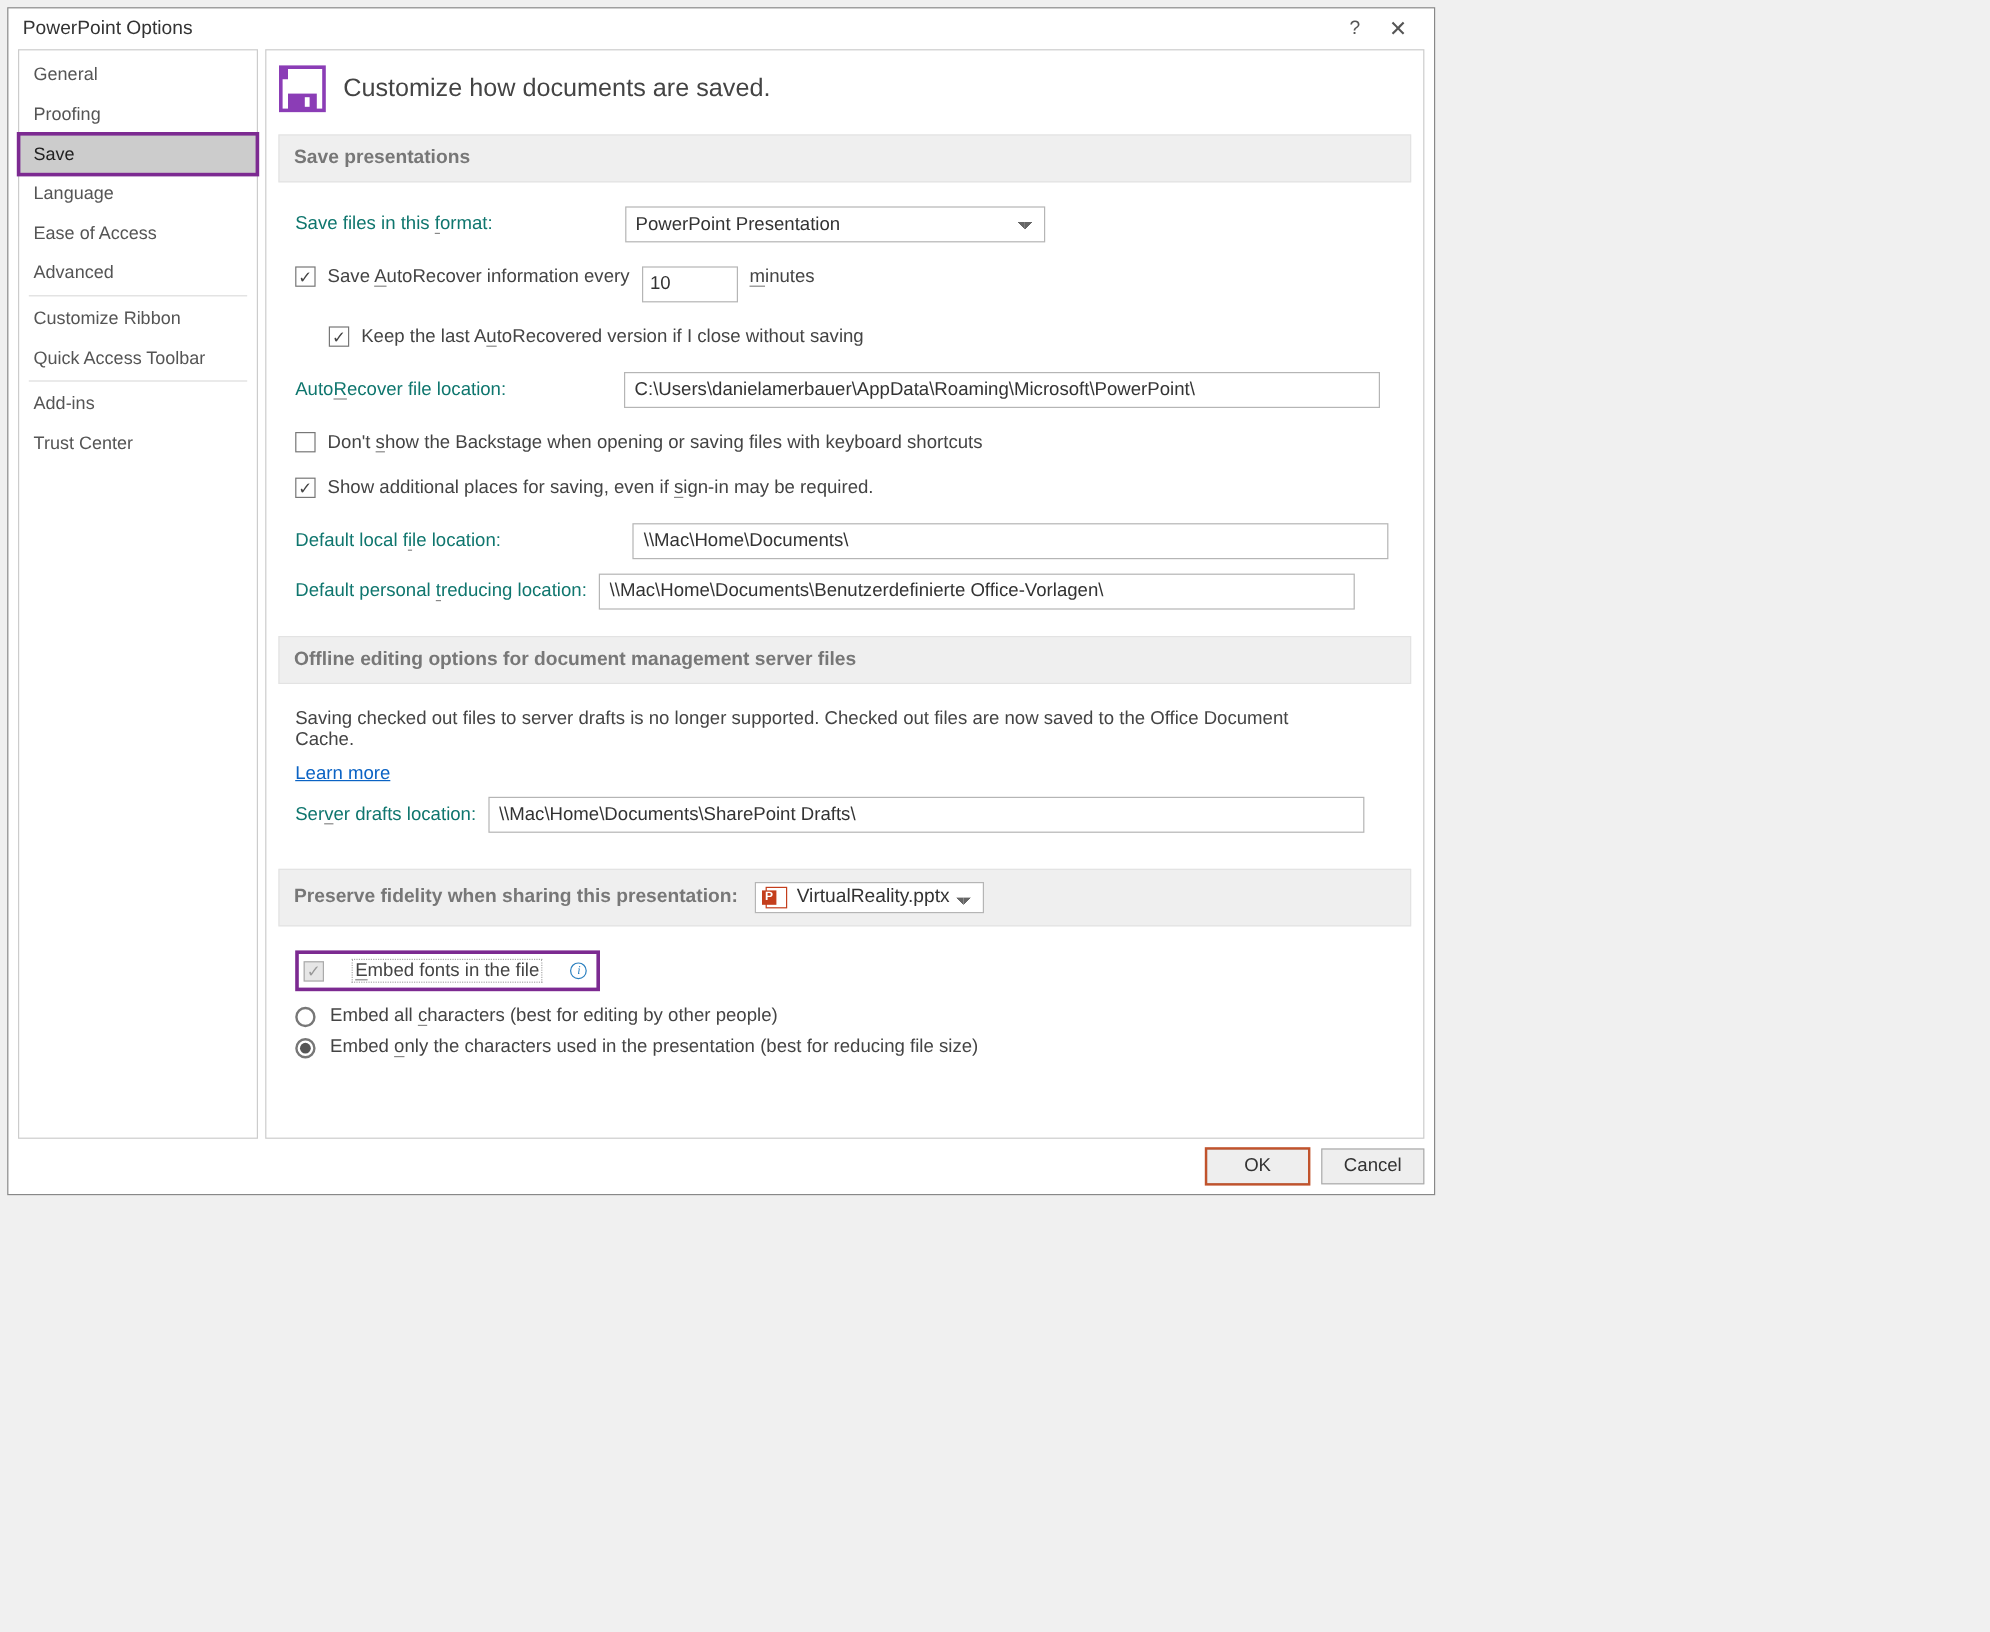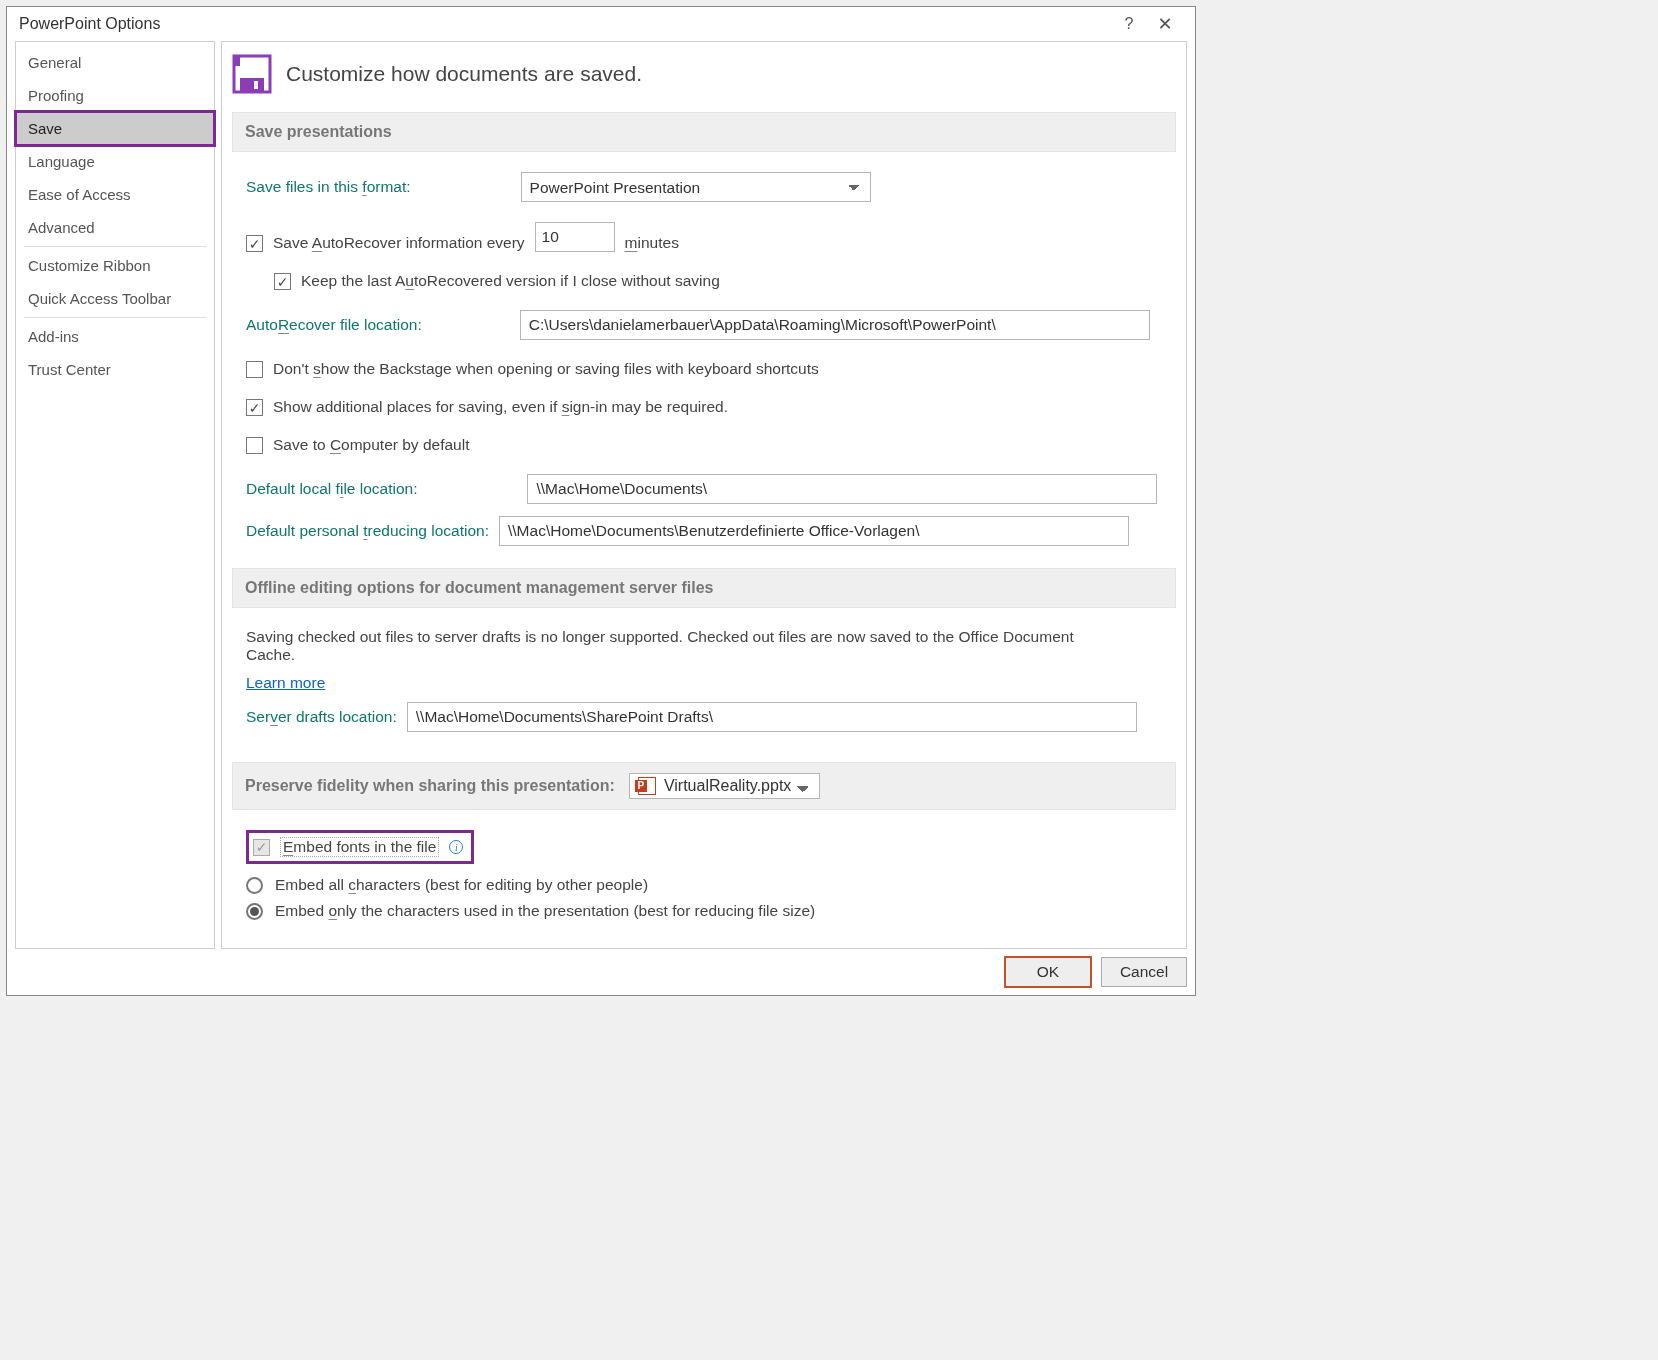--- a/index.html
+++ b/index.html
@@ -102,21 +102,21 @@
   }
   input.wintxt {
     height:30px; border:1px solid #b5b5b5; padding:2px 8px;
     font:inherit; color:#333; background:#fff;
   }
   input.winspin {
     width:80px; height:30px; border:1px solid #b5b5b5; padding:2px 6px;
     font:inherit; color:#333; text-align:left;
   }
   .chk {
-    display:flex; align-items:flex-end; gap:10px; margin:20px 0; color:#444;
+    display:flex; align-items:flex-start; gap:10px; margin:20px 0; color:#444;
   }
   .chkbox {
     width:17px; height:17px; border:1px solid #777; display:inline-flex;
     align-items:center; justify-content:center; background:#fff; flex:none;
   }
   .chkbox.checked::after {
     content:"✓"; color:#444; font-size:14px; line-height:1;
   }
   .chkbox.mixed { background:#e6e6e6; border-color:#aaa; }
   .chkbox.mixed::after { content:"✓"; color:#999; font-size:14px; line-height:1; }
@@ -150,21 +150,21 @@
   .pptx-ico {
     width:18px; height:18px; border:1px solid #c43e1c; position:relative; background:#fff;
   }
   .pptx-ico::after{
     content:"P"; position:absolute; left:-4px; top:2px;
     background:#c43e1c; color:#fff; font-size:10px; font-weight:700;
     width:12px; height:12px; line-height:12px; text-align:center;
   }
 
   .embed-hl {
-    display:inline-flex; align-items:center; gap:10px;
+    display:inline-flex; align-items:center; gap:23px;
     border:3px solid #7c2a91; padding:4px 8px 4px 4px;
   }
   .info-ico {
     width:14px; height:14px; border:1px solid #2a7fbf; border-radius:50%;
     display:inline-flex; align-items:center; justify-content:center;
     color:#2a7fbf; font-size:10px; font-style:italic; font-family:Georgia,serif;
   }
 
   .footer {
     display:flex; justify-content:flex-end; gap:10px;
@@ -268,26 +268,20 @@
           </span>
         </div>
 
         <div class="chk">
           <span class="chkbox checked"></span>
           <span>
             <span>Show additional places for saving, even if </span><span class="under">s</span><span>ign-in may be required.</span>
           </span>
         </div>
 
-        <div class="chk">
-          <span class="chkbox"></span>
-          <span>
-            <span>Save to </span><span class="under">C</span><span>omputer by default</span>
-          </span>
-        </div>
 
         <div class="row">
           <span class="lbl">
             <span>Default local f</span><span class="under">i</span><span>le location:</span>
           </span>
           <span style="flex:0 0 90px"></span>
           <input class="wintxt w630" value="\\Mac\Home\Documents\" style="">
         </div>
 
         <div class="row">

